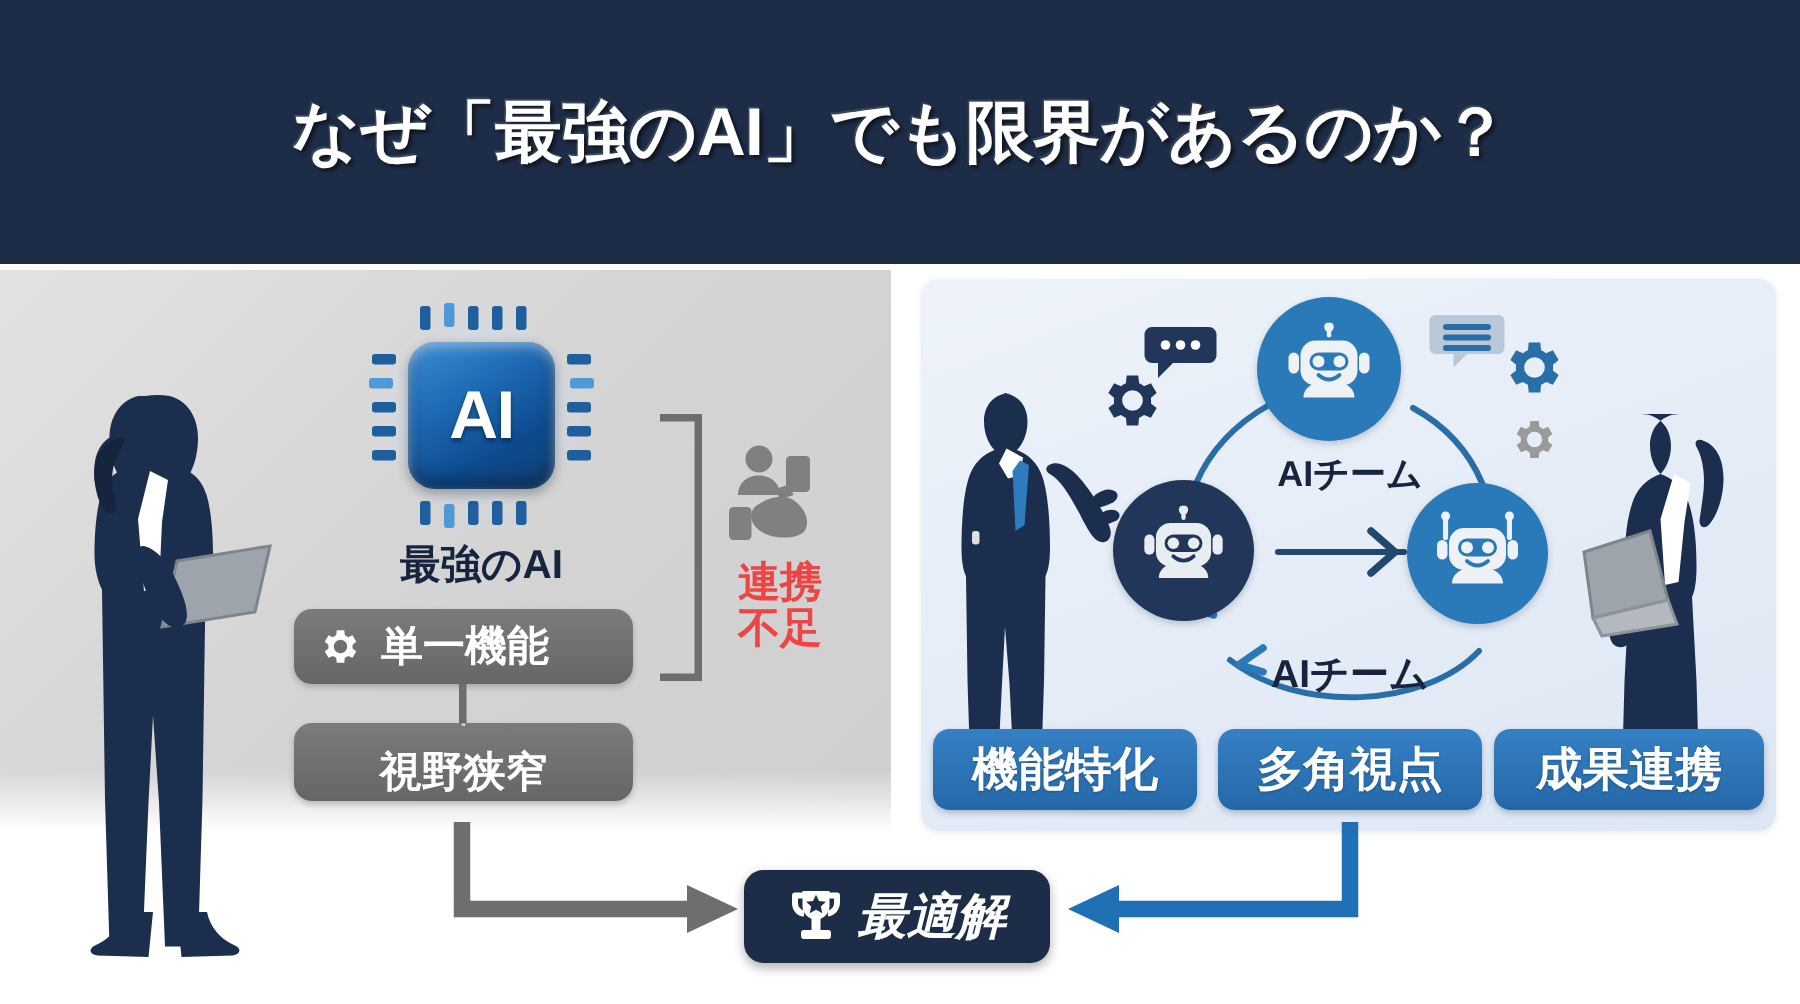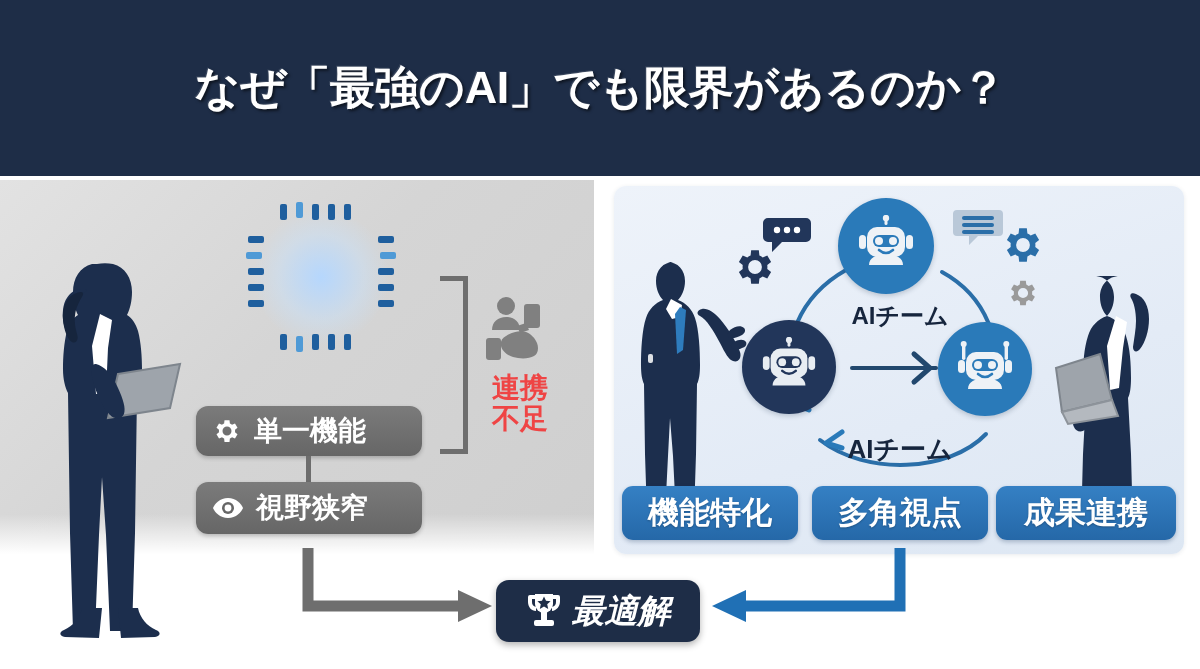--- a/index.html
+++ b/index.html
@@ -107,21 +107,21 @@
   .gpill {
     position:absolute;
     background: linear-gradient(to bottom,#7b7b7b 0%, #666666 100%);
     border-radius: 12px;
     display:flex; align-items:center; gap:12px;
     padding: 0 16px;
     box-shadow: 0 2px 4px rgba(0,0,0,0.22);
   }
   .gpill span.lbl { color:#fff; font-weight:700; font-size:28px; white-space:nowrap; }
   #gpill-1 { left:196px; top:406px; width:226px; height:50px; }
-  #gpill-2 { left:196px; top:482px; width:226px; height:52px; }
+  #gpill-2 { left:196px; top:482px; width:226px; height:52px;flex-direction:column; }
 
   .gpill-connector {
     position:absolute; left:306px; top:456px; width:5px; height:26px; background:#6d6d6d;
   }
 
   
   .bracket {
     position:absolute; left:440px; top:276px; width:28px; height:178px;
     border-top:5px solid #6e6e6e; border-right:5px solid #6e6e6e; border-bottom:5px solid #6e6e6e;
     border-left:none;
@@ -227,22 +227,26 @@
     <div class="pin h" style="left:2px; top:34px;"></div>
     <div class="pin h lite" style="left:0px; top:50px;"></div>
     <div class="pin h" style="left:2px; top:66px;"></div>
     <div class="pin h" style="left:2px; top:82px;"></div>
     <div class="pin h" style="left:2px; top:98px;"></div>
     <div class="pin h" style="left:132px; top:34px;"></div>
     <div class="pin h lite" style="left:134px; top:50px;"></div>
     <div class="pin h" style="left:132px; top:66px;"></div>
     <div class="pin h" style="left:132px; top:82px;"></div>
     <div class="pin h" style="left:132px; top:98px;"></div>
-  </div>
-
+    <div class="ai-chip">
+      <span>AI</span>
+    </div>
+  </div>
+
+  <div class="chip-label">最強のAI</div>
 
   <div class="gpill" id="gpill-1">
     <svg width="30" height="30" viewBox="0 0 24 24">
       <path fill="#ffffff" d="M19.4 13a7.6 7.6 0 000-2l2-1.6-2-3.4-2.4 1a7.5 7.5 0 00-1.7-1L15 3.3h-4l-.3 2.7a7.5 7.5 0 00-1.7 1l-2.4-1-2 3.4L6.6 11a7.6 7.6 0 000 2l-2 1.6 2 3.4 2.4-1a7.5 7.5 0 001.7 1l.3 2.7h4l.3-2.7a7.5 7.5 0 001.7-1l2.4 1 2-3.4zM13 15.6A3.6 3.6 0 1116.6 12 3.6 3.6 0 0113 15.6z" transform="translate(-1,0)"></path>
     </svg>
     <span class="lbl">単一機能</span>
   </div>
 
   <div class="gpill-connector"></div>
 

